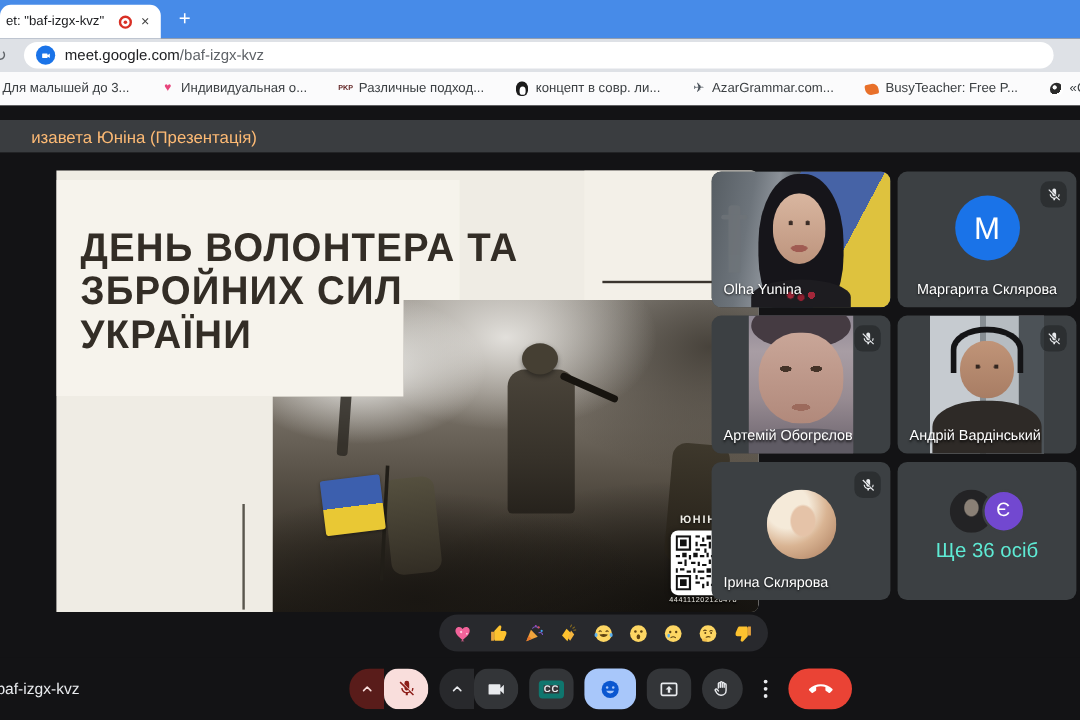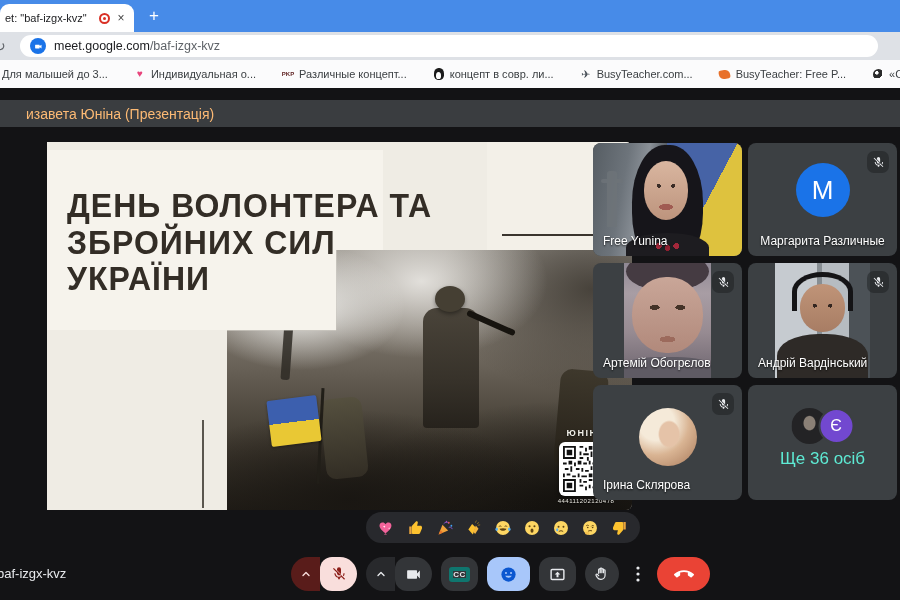--- a/index.html
+++ b/index.html
@@ -232,31 +232,31 @@
 <div class="bookmarks">
   <div class="bm">
     <span class="bm-label">Для малышей до 3...</span>
   </div>
   <div class="bm">
     <span class="fav fav-heart">♥</span>
     <span class="bm-label">Индивидуальная о...</span>
   </div>
   <div class="bm">
     <span class="fav fav-text">PKP</span>
-    <span class="bm-label">Различные концепт...</span>
+    <span class="bm-label">Различные подход...</span>
   </div>
   <div class="bm">
     <span class="fav">
         <span class="fav-penguin"></span>
       </span>
     <span class="bm-label">концепт в совр. ли...</span>
   </div>
   <div class="bm">
     <span class="fav fav-plane">✈</span>
-    <span class="bm-label">BusyTeacher.com...</span>
+    <span class="bm-label">AzarGrammar.com...</span>
   </div>
   <div class="bm">
     <span class="fav">
         <span class="fav-fox"></span>
       </span>
     <span class="bm-label">BusyTeacher: Free P...</span>
   </div>
   <div class="bm">
     <span class="fav">
         <span class="fav-globe"></span>
@@ -311,31 +311,31 @@
 
     <div class="tile">
       <div class="v-olha">
         <div class="olha-flag"></div>
         <div class="olha-statue"></div>
         <div class="olha-hair"></div>
         <div class="olha-face"></div>
         <div class="olha-torso"></div>
         <div class="olha-beads"></div>
       </div>
-      <span class="pname">Free Yunina</span>
+      <span class="pname">Olha Yunina</span>
     </div>
 
     <div class="tile">
       <div class="mute">
         <svg width="13" height="13" viewBox="0 0 24 24">
             <path fill="#e8eaed" d="M15 11V5a3 3 0 0 0-6 0v1.2l6 6zM18.7 11a6.7 6.7 0 0 1-.8 3.2l1.3 1.3A8.4 8.4 0 0 0 20.4 11h-1.7zM4.3 3 3 4.3l6 6V11a3 3 0 0 0 4.7 2.5l1.5 1.5a5.3 5.3 0 0 1-8.5-4H5c0 3.3 2.5 6.1 5.7 6.6V20h2.6v-2.4c.9-.2 1.7-.5 2.5-1l3.9 3.9 1.3-1.3z"></path>
           </svg>
       </div>
       <div class="avatar-blue">M</div>
-      <span class="pname pname-center">Маргарита Различные</span>
+      <span class="pname pname-center">Маргарита Склярова</span>
     </div>
 
     <div class="tile">
       <div class="v-art">
         <div class="art-hair"></div>
         <div class="art-face"></div>
         <div class="art-scarf"></div>
       </div>
       <div class="mute">
         <svg width="13" height="13" viewBox="0 0 24 24">

